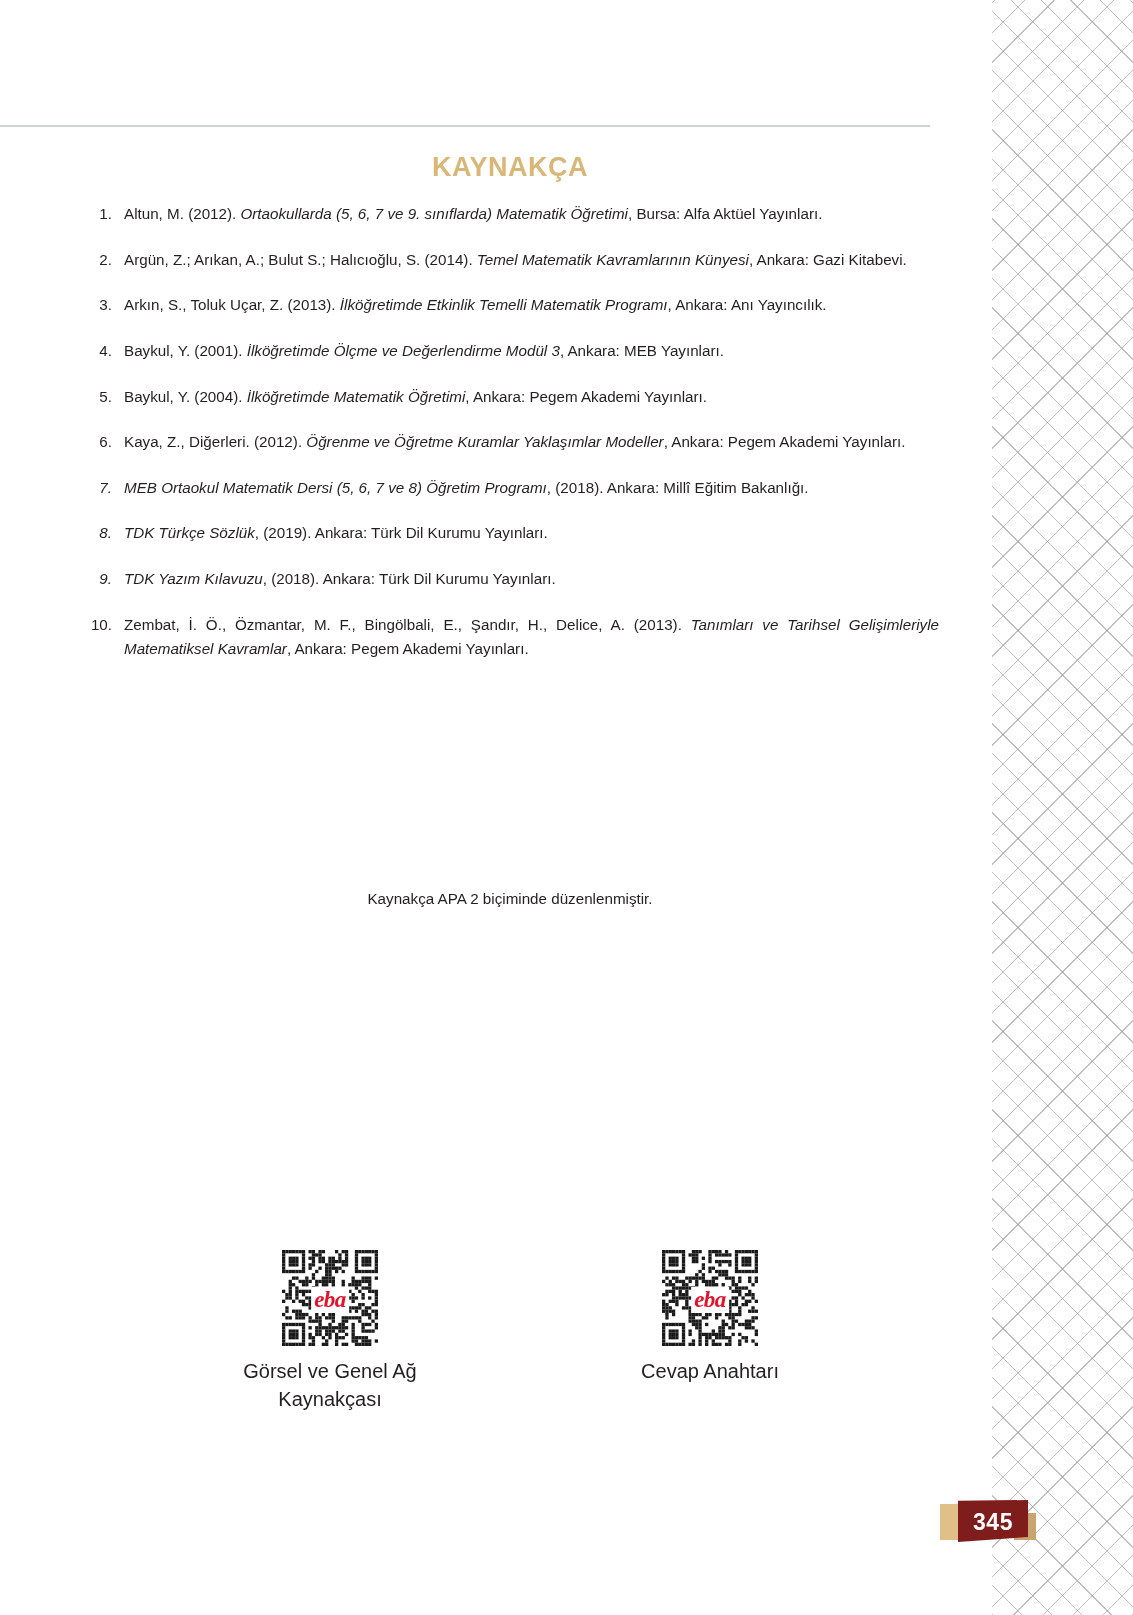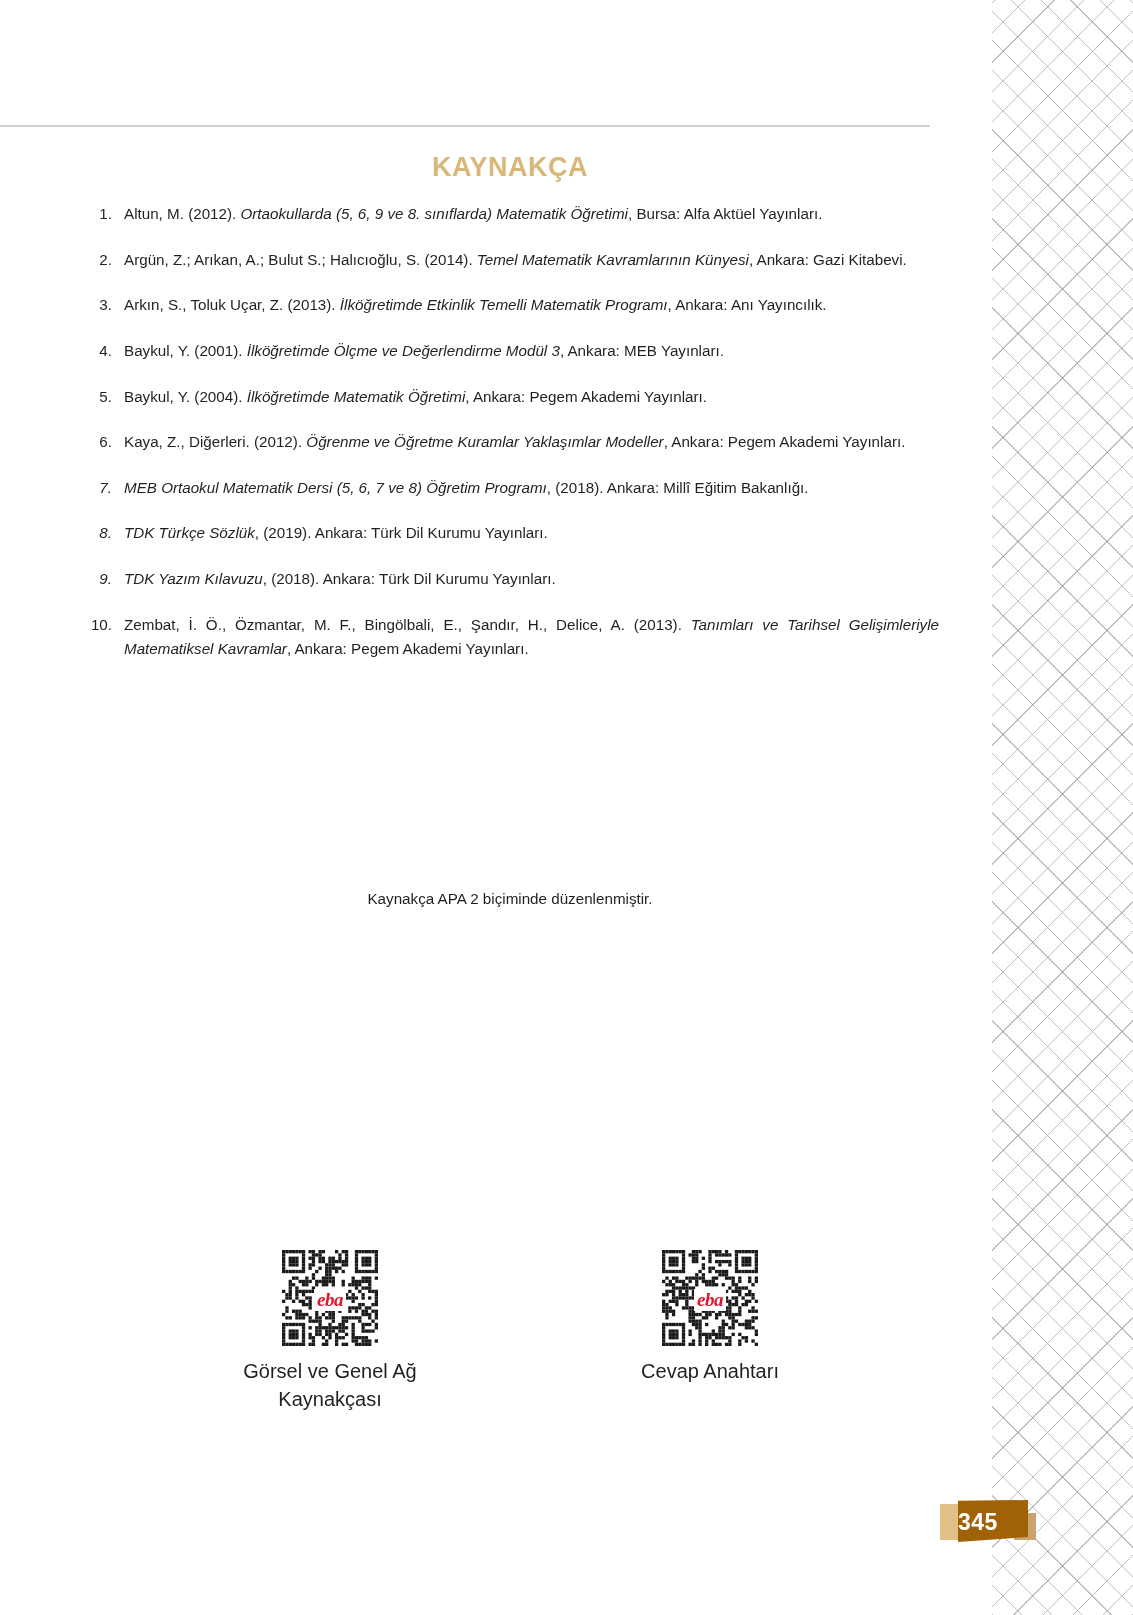--- a/index.html
+++ b/index.html
@@ -134,21 +134,21 @@
     position: absolute;
     left: 50%;
     top: 52%;
     transform: translate(-50%, -50%);
     background: #ffffff;
     padding: 1px 3px 2px 3px;
     color: #e1142d;
     font-family: "Liberation Serif", "DejaVu Serif", serif;
     font-style: italic;
     font-weight: 700;
-    font-size: 19px;
+    font-size: 23px;
     line-height: 1;
     letter-spacing: -0.5px;
   }
   .qr-caption {
     margin-top: 11px;
     text-align: center;
     font-size: 20px;
     line-height: 1.42;
     color: #231f20;
   }
@@ -176,24 +176,25 @@
     width: 22px;
     height: 27px;
     background: #c9a470;
   }
   .ribbon-body {
     position: absolute;
     left: 18px;
     top: 0;
     width: 70px;
     height: 42px;
-    background: #a16207;
+    background: #7f1d1d;
     clip-path: polygon(0 2%, 100% 0, 100% 88%, 0 100%);
     display: flex;
     align-items: center;
+    justify-content: center;
   }
   .ribbon-num {
     color: #ffffff;
     font-size: 23px;
     font-weight: 700;
     letter-spacing: 0.5px;
     transform: translateY(1px);
   }
 </style>
 </head>
@@ -201,21 +202,21 @@
 
 <div id="page">
 
   <div class="lattice"></div>
 
   <div class="top-rule"></div>
 
   <div class="page-title">KAYNAKÇA</div>
 
   <div class="ref-list">
-      <div class="ref-item"><span class="ref-num">1.</span><span class="ref-text">Altun, M. (2012). <i>Ortaokullarda (5, 6, 9 ve 8. sınıflarda) Matematik Öğretimi</i>, Bursa: Alfa Aktüel Yayınları.</span></div>
+      <div class="ref-item"><span class="ref-num">1.</span><span class="ref-text">Altun, M. (2012). <i>Ortaokullarda (5, 6, 7 ve 9. sınıflarda) Matematik Öğretimi</i>, Bursa: Alfa Aktüel Yayınları.</span></div>
       <div class="ref-item"><span class="ref-num">2.</span><span class="ref-text">Argün, Z.; Arıkan, A.; Bulut S.; Halıcıoğlu, S. (2014). <i>Temel Matematik Kavramlarının Künyesi</i>, Ankara: Gazi Kitabevi.</span></div>
       <div class="ref-item"><span class="ref-num">3.</span><span class="ref-text">Arkın, S., Toluk Uçar, Z. (2013). <i>İlköğretimde Etkinlik Temelli Matematik Programı</i>, Ankara: Anı Yayıncılık.</span></div>
       <div class="ref-item"><span class="ref-num">4.</span><span class="ref-text">Baykul, Y. (2001). <i>İlköğretimde Ölçme ve Değerlendirme Modül 3</i>, Ankara: MEB Yayınları.</span></div>
       <div class="ref-item"><span class="ref-num">5.</span><span class="ref-text">Baykul, Y. (2004). <i>İlköğretimde Matematik Öğretimi</i>, Ankara: Pegem Akademi Yayınları.</span></div>
       <div class="ref-item"><span class="ref-num">6.</span><span class="ref-text">Kaya, Z., Diğerleri. (2012). <i>Öğrenme ve Öğretme Kuramlar Yaklaşımlar Modeller</i>, Ankara: Pegem Akademi Yayınları.</span></div>
       <div class="ref-item"><span class="ref-num italic">7.</span><span class="ref-text"><i>MEB Ortaokul Matematik Dersi (5, 6, 7 ve 8) Öğretim Programı</i>, (2018). Ankara: Millî Eğitim Bakanlığı.</span></div>
       <div class="ref-item"><span class="ref-num italic">8.</span><span class="ref-text"><i>TDK Türkçe Sözlük</i>, (2019). Ankara: Türk Dil Kurumu Yayınları.</span></div>
       <div class="ref-item"><span class="ref-num italic">9.</span><span class="ref-text"><i>TDK Yazım Kılavuzu</i>, (2018). Ankara: Türk Dil Kurumu Yayınları.</span></div>
       <div class="ref-item"><span class="ref-num">10.</span><span class="ref-text">Zembat, İ. Ö., Özmantar, M. F., Bingölbali, E., Şandır, H., Delice, A. (2013). <i>Tanımları ve Tarihsel Gelişimleriyle Matematiksel Kavramlar</i>, Ankara: Pegem Akademi Yayınları.</span></div>
     </div>

